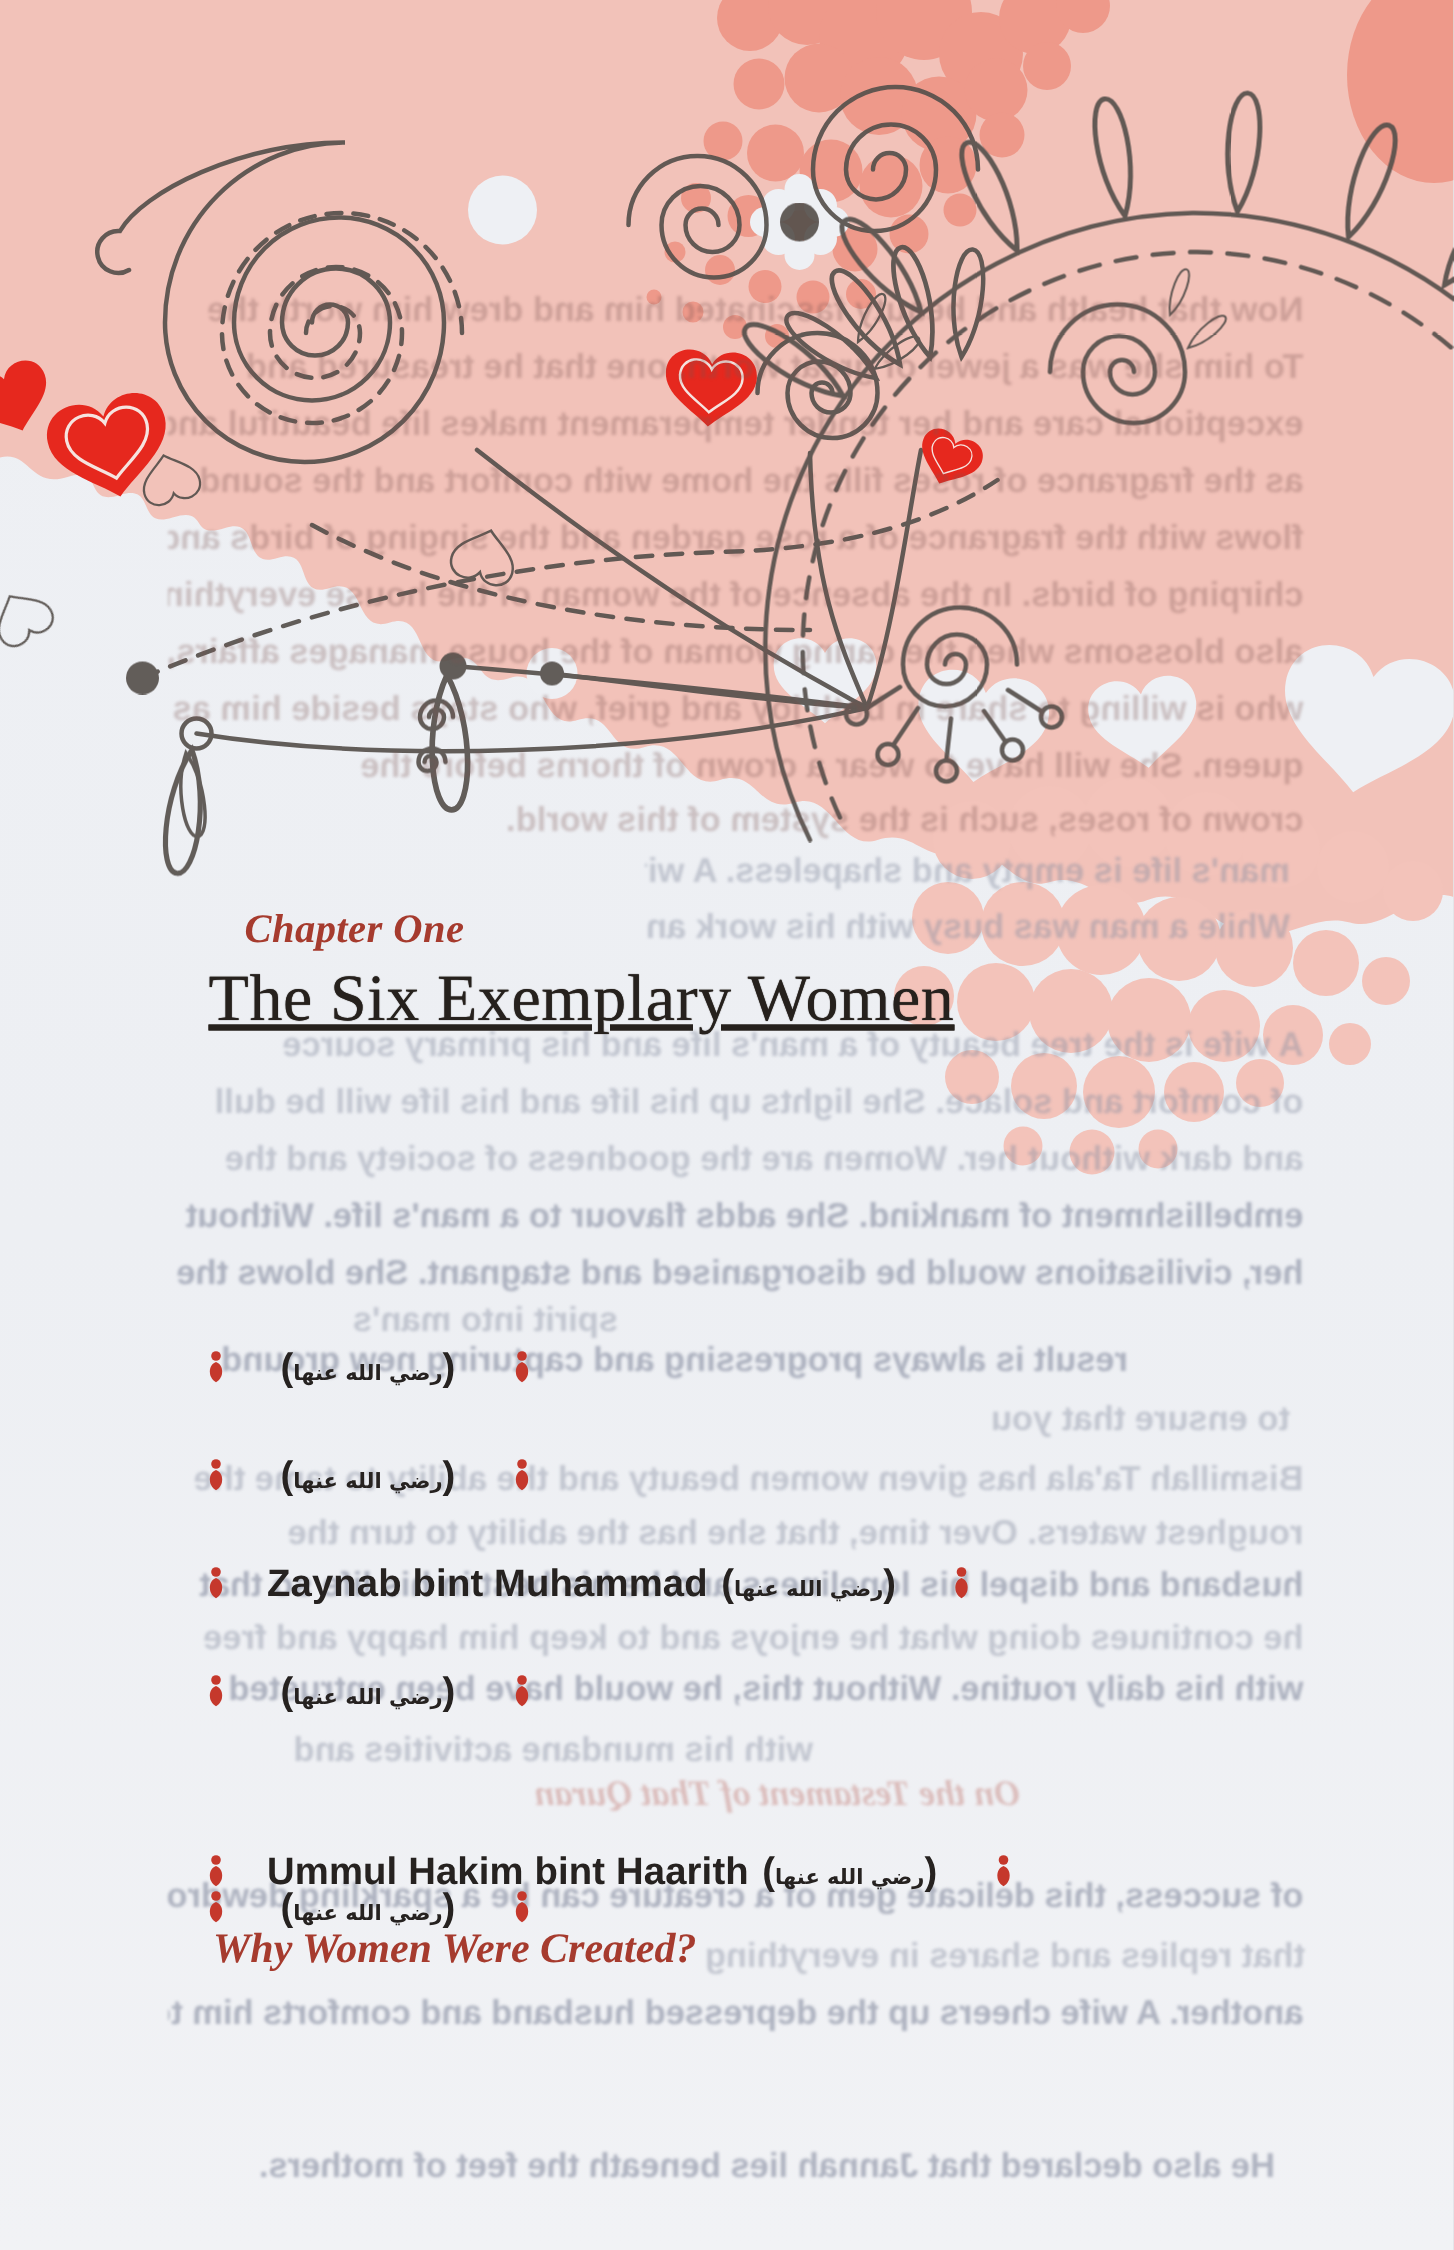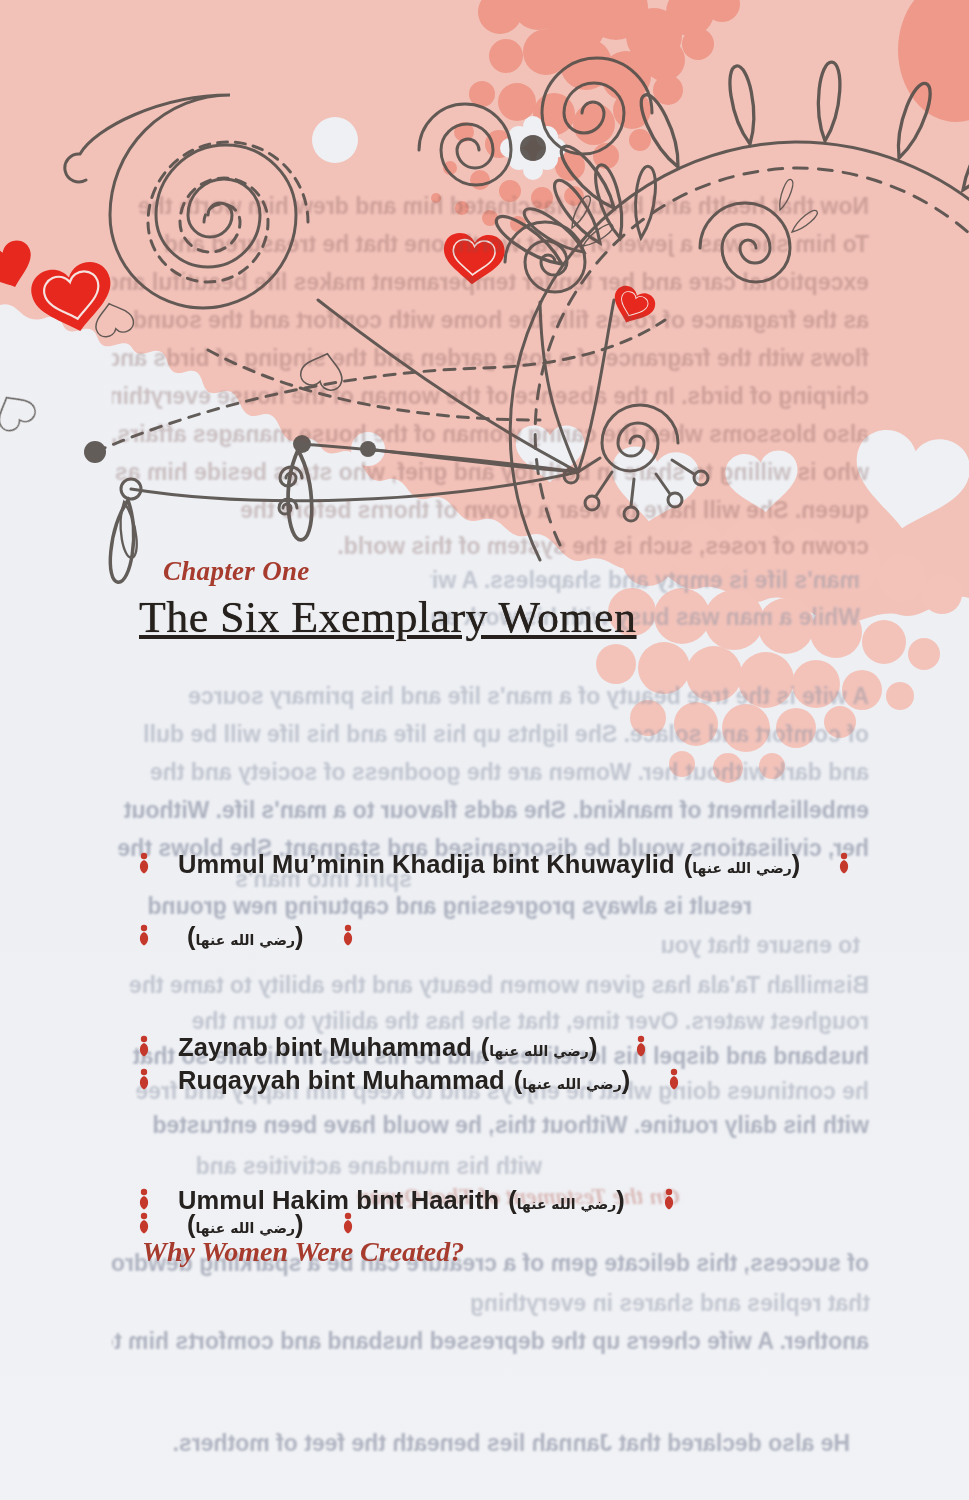--- a/index.html
+++ b/index.html
@@ -15,21 +15,21 @@
     position:absolute;left:112px;width:757px;height:30px;
     font:700 23px "Liberation Sans",sans-serif;
     white-space:nowrap;overflow:hidden;
     transform:scaleX(-1);filter:blur(1.2px);
   }
   .bl.pz{color:rgba(122,84,80,0.30);}
   .bl.bz{color:rgba(134,141,160,0.42);}
   .bl.strong{color:rgba(120,128,150,0.55);}
   .bl.ser{font:italic 700 24px "Liberation Serif",serif;color:rgba(196,126,120,0.45);}
   
-  .content{position:absolute;inset:0;z-index:2;}
+  .content{position:absolute;inset:0;z-index:2;margin-top:48px;}
   .chapter-label{
     position:absolute;left:163px;top:556px;
     font:italic 700 27px "Liberation Serif",serif;color:#a63b2e;
     letter-spacing:.3px;
   }
   .title{
     position:absolute;left:139px;top:592px;margin:0;
     font:400 44px "Liberation Serif",serif;color:#26211d;
     letter-spacing:.4px;text-shadow:0 0 .7px #26211d;text-decoration:underline;
   }
@@ -280,50 +280,48 @@
   <div class="content">
 
     <div class="chapter-label">Chapter One</div>
     <h1 class="title">The Six Exemplary Women</h1>
 
     <ul class="names-list">
       <li class="li" style="top:845px">
         <svg class="orn lead" width="12" height="24" viewBox="0 0 12 24">
             <use href="#orn"></use>
           </svg>
-        <span class="nm">Ummul Mu’minin Khadija bint Khuwaylid</span>
         <span class="hon"><span>(</span><bdi class="arb">رضي الله عنها</bdi><span>)</span></span>
         <svg class="orn end" width="12" height="24" viewBox="0 0 12 24">
             <use href="#orn"></use>
           </svg>
       </li>
       <li class="li" style="top:917px">
         <svg class="orn lead" width="12" height="24" viewBox="0 0 12 24">
             <use href="#orn"></use>
           </svg>
         <span class="hon"><span>(</span><bdi class="arb">رضي الله عنها</bdi><span>)</span></span>
         <svg class="orn end" width="12" height="24" viewBox="0 0 12 24">
             <use href="#orn"></use>
           </svg>
       </li>
-      <li class="li" style="top:1028px">
+      <li class="li" style="top:989px">
         <svg class="orn lead" width="12" height="24" viewBox="0 0 12 24">
             <use href="#orn"></use>
           </svg>
         <span class="nm">Zaynab bint Muhammad</span>
         <span class="hon"><span>(</span><bdi class="arb">رضي الله عنها</bdi><span>)</span></span>
         <svg class="orn end" width="12" height="24" viewBox="0 0 12 24">
             <use href="#orn"></use>
           </svg>
       </li>
       <li class="li" style="top:1061px">
         <svg class="orn lead" width="12" height="24" viewBox="0 0 12 24">
             <use href="#orn"></use>
           </svg>
-        <span class="nm">Ruqayyah bint Muhammad</span>
         <span class="hon"><span>(</span><bdi class="arb">رضي الله عنها</bdi><span>)</span></span>
         <svg class="orn end" width="12" height="24" viewBox="0 0 12 24">
             <use href="#orn"></use>
           </svg>
       </li>
       <li class="li" style="top:1181px">
         <svg class="orn lead" width="12" height="24" viewBox="0 0 12 24">
             <use href="#orn"></use>
           </svg>
         <span class="nm">Ummul Hakim bint Haarith</span>

